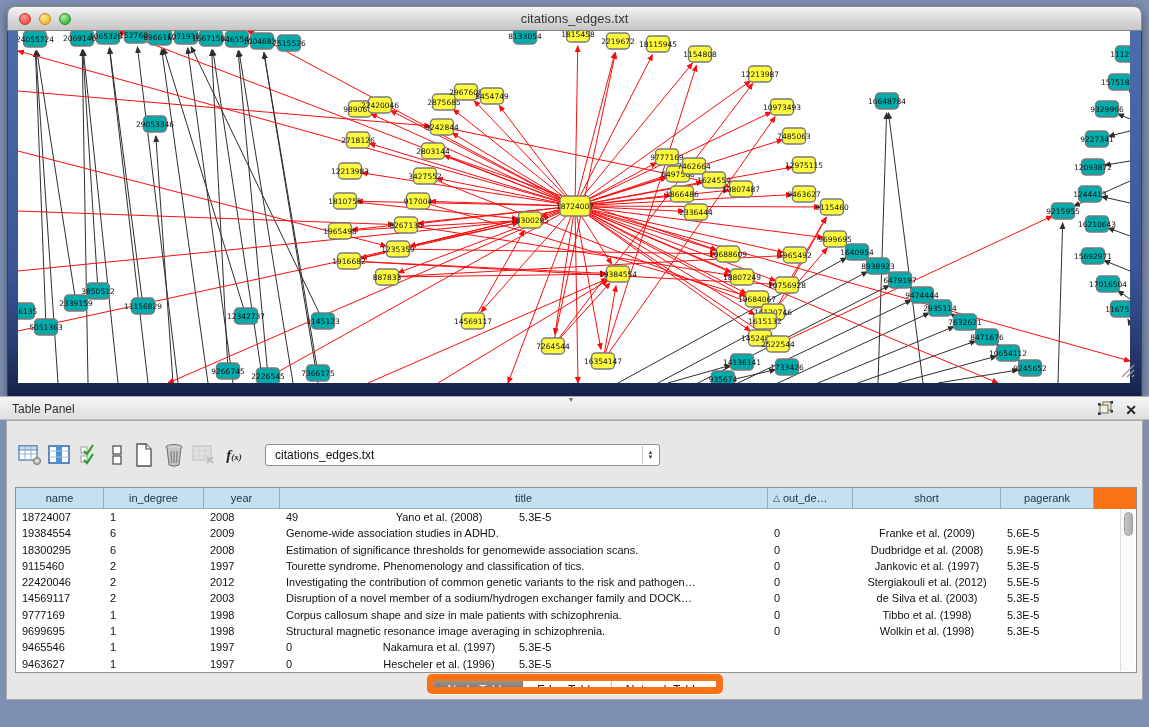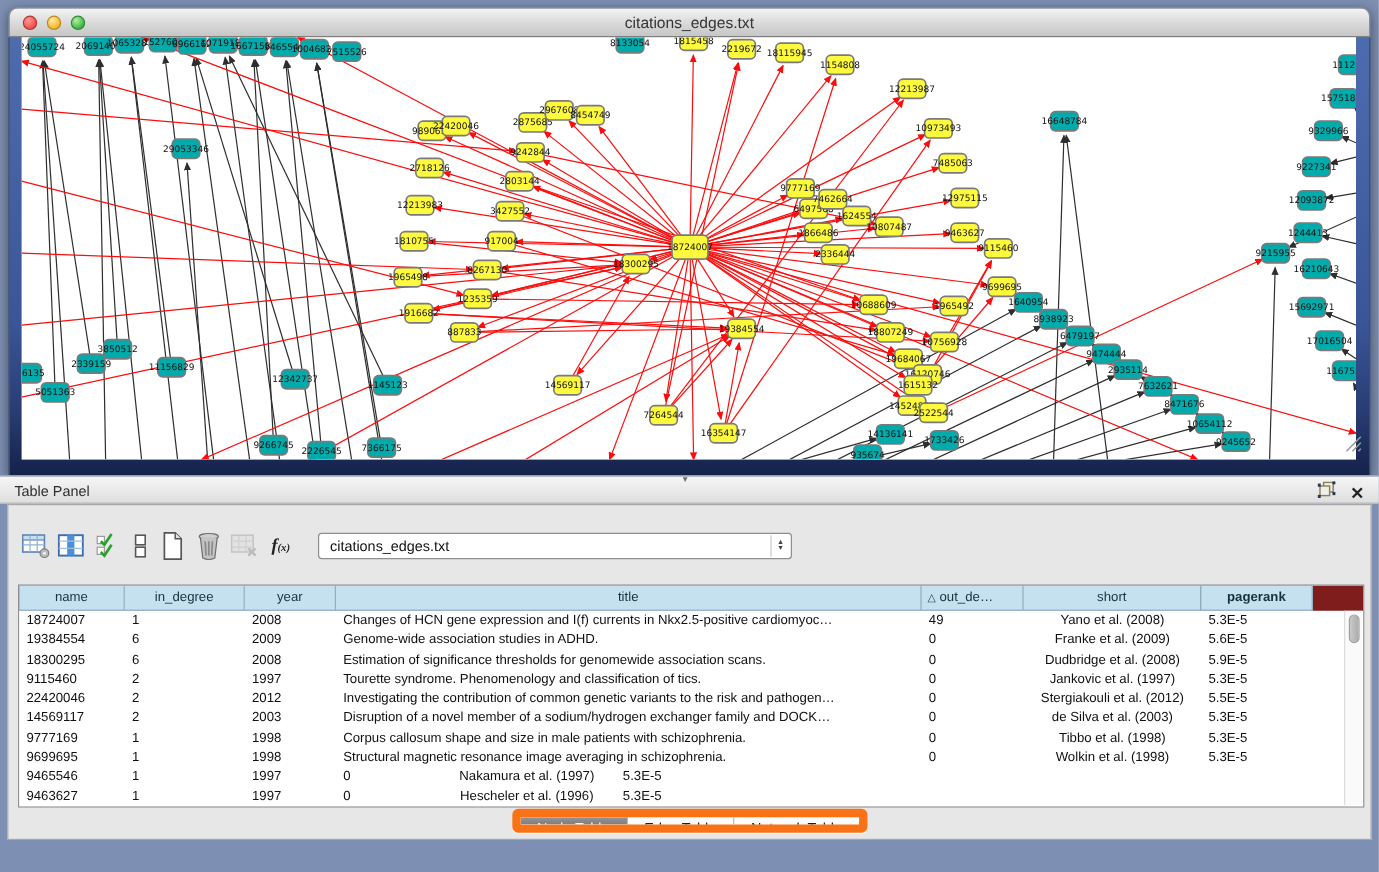--- a/index.html
+++ b/index.html
@@ -51,21 +51,21 @@
   .tbl-select { margin-left:16px; width:395px; height:22px; background:#fff;
     border:1px solid #8f8f8f; border-radius:3px; position:relative;
     font-size:12px; color:#111; line-height:20px; padding-left:9px; }
   .spinner { position:absolute; right:1px; top:1px; bottom:1px; width:16px;
     border-left:1px solid #c9c9c9; display:flex; flex-direction:column;
     align-items:center; justify-content:center; color:#444; }
   .spinner span { font-size:6px; line-height:5px; }
 
   .dtable { position:absolute; left:8px; top:66px; width:1122px; height:186px;
     background:#fff; border:1px solid #8f8f8f; overflow:hidden; }
-  .thead { display:flex; height:21px; background:#7f1d1d; }
+  .thead { display:flex; height:21px; background:#f97316; }
   .th { background:#c5e1ef; border-right:1px solid #8fafc1; border-bottom:1px solid #8fafc1;
     font-size:11px; color:#17323f; display:flex; align-items:center; justify-content:center;
     overflow:hidden; white-space:nowrap; flex:none; }
   .th.left { justify-content:flex-start; padding-left:5px; }
   .sort-glyph { font-size:9px; margin-right:3px; color:#23455a; }
   .tbody { position:absolute; left:0; top:21px; right:0; bottom:0; overflow:hidden; }
   .tr { display:flex; height:16.3px; background:#fff; }
   .td { font-size:11px; color:#101010; line-height:16.3px; white-space:nowrap;
     overflow:hidden; flex:none; padding-left:6px; }
   .td.center { text-align:center; padding-left:0; }
@@ -746,30 +746,29 @@
           <div class="th" style="width: 488px;">
             <span>title</span>
           </div>
           <div class="th left" style="width: 85px;">
             <span class="sort-glyph">△</span>
             <span>out_de…</span>
           </div>
           <div class="th" style="width: 148px;">
             <span>short</span>
           </div>
-          <div class="th" style="width: 93px; font-weight: bold;">
+          <div class="th" style="width: 93px;">
             <span>pagerank</span>
           </div>
         </div>
       <div class="tbody" id="tbody">
           <div class="tr">
             <div class="td" style="width: 88px;">18724007</div>
             <div class="td" style="width: 100px;">1</div>
             <div class="td" style="width: 76px;">2008</div>
-            <div class="td" style="width: 488px;">Changes of HCN gene expression and I(f) currents in Nkx2.5-positive cardiomyoc…</div>
             <div class="td" style="width: 85px;">49</div>
             <div class="td center" style="width: 148px;">Yano et al. (2008)</div>
             <div class="td" style="width: 93px;">5.3E-5</div>
           </div>
           <div class="tr">
             <div class="td" style="width: 88px;">19384554</div>
             <div class="td" style="width: 100px;">6</div>
             <div class="td" style="width: 76px;">2009</div>
             <div class="td" style="width: 488px;">Genome-wide association studies in ADHD.</div>
             <div class="td" style="width: 85px;">0</div>

